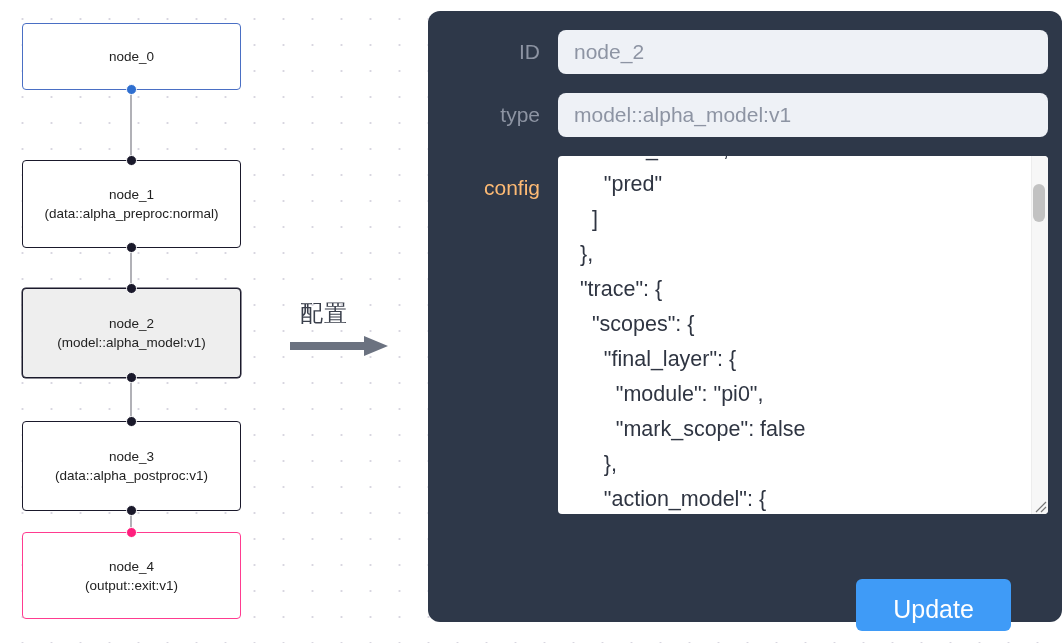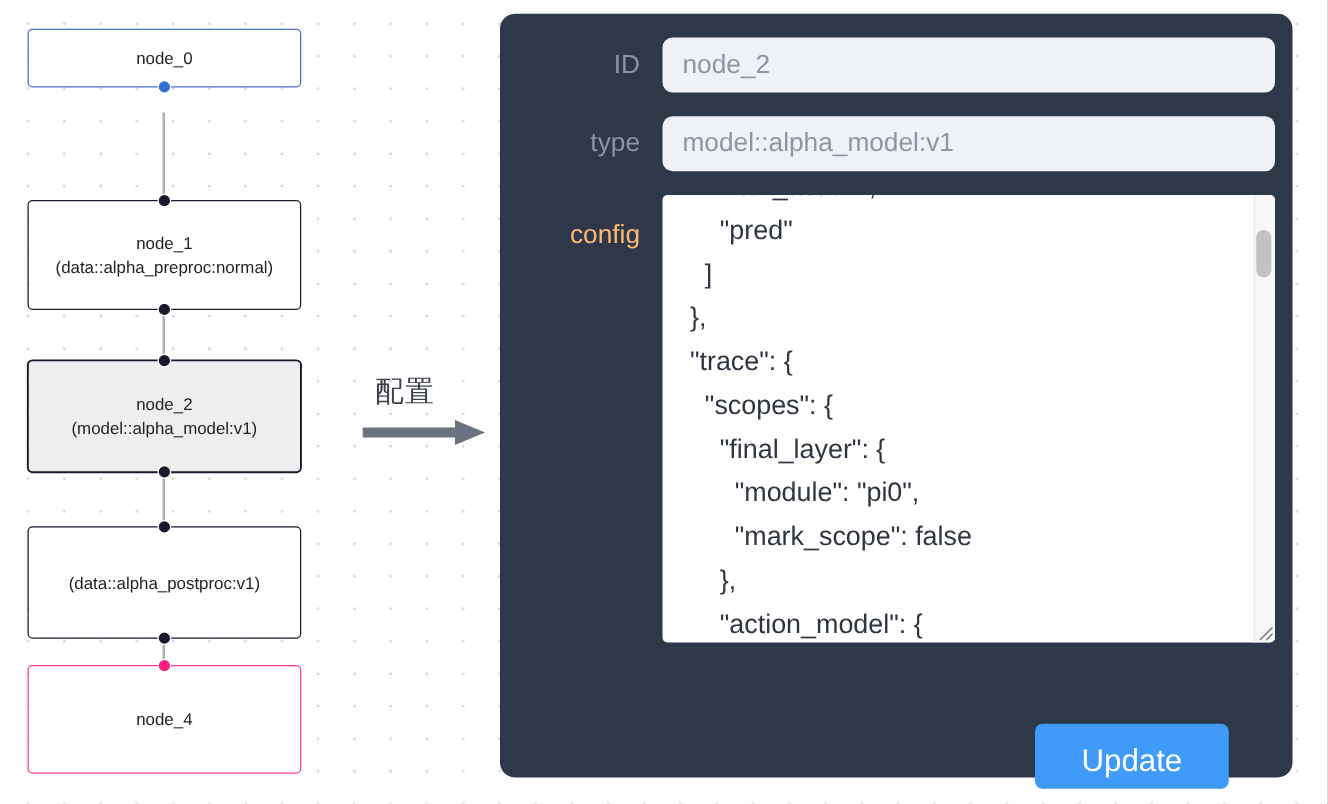--- a/index.html
+++ b/index.html
@@ -90,21 +90,21 @@
   }
   #arrow-shape {
     position: absolute;
     left: 0; top: 38px;
     width: 100px; height: 20px;
   }
 
   
   #panel {
     position: absolute;
-    left: 400px; top: 11px;
+    left: 428px; top: 11px;
     width: 634px; height: 611px;
     background: #2e3849;
     border-radius: 12px;
     padding: 19px 0 0 0;
   }
 
   .field-row {
     display: flex;
     align-items: center;
     margin-bottom: 19px;
@@ -210,47 +210,49 @@
 
 <div id="root">
 
   <div id="flow">
 
     <div class="edge" style="top:90px;height:70px;"></div>
     <div class="edge" style="top:248px;height:40px;"></div>
     <div class="edge" style="top:378px;height:43px;"></div>
     <div class="edge" style="top:511px;height:41px;"></div>
 
-    <div class="node input-node" style="top:23px;height:47px;">
+    <div class="node input-node" style="top:23px;height:67px;">
       <span class="nlabel">node_0</span>
       <span class="handle bottom blue"></span>
     </div>
 
     <div class="node" style="top:160px;height:88px;">
       <span class="nlabel">node_1</span>
       <span class="nlabel">(data::alpha_preproc:normal)</span>
       <span class="handle top"></span>
       <span class="handle bottom"></span>
     </div>
 
     <div class="node selected" style="top:288px;height:90px;">
       <span class="nlabel">node_2</span>
       <span class="nlabel">(model::alpha_model:v1)</span>
       <span class="handle top"></span>
       <span class="handle bottom"></span>
     </div>
 
     <div class="node" style="top:421px;height:90px;">
+      <span class="nlabel">node_3</span>
       <span class="nlabel">(data::alpha_postproc:v1)</span>
       <span class="handle top"></span>
       <span class="handle bottom"></span>
     </div>
 
     <div class="node output-node" style="top:532px;height:87px;">
       <span class="nlabel">node_4</span>
+      <span class="nlabel">(output::exit:v1)</span>
       <span class="handle top pink"></span>
     </div>
   </div>
 
   <div id="arrow-group">
     <div id="arrow-caption">配置</div>
     <svg id="arrow-shape" viewBox="0 0 100 20">
       <path d="M0 6 L74 6 L74 0 L98 10 L74 20 L74 14 L0 14 Z" fill="#6b7280"></path>
     </svg>
   </div>

